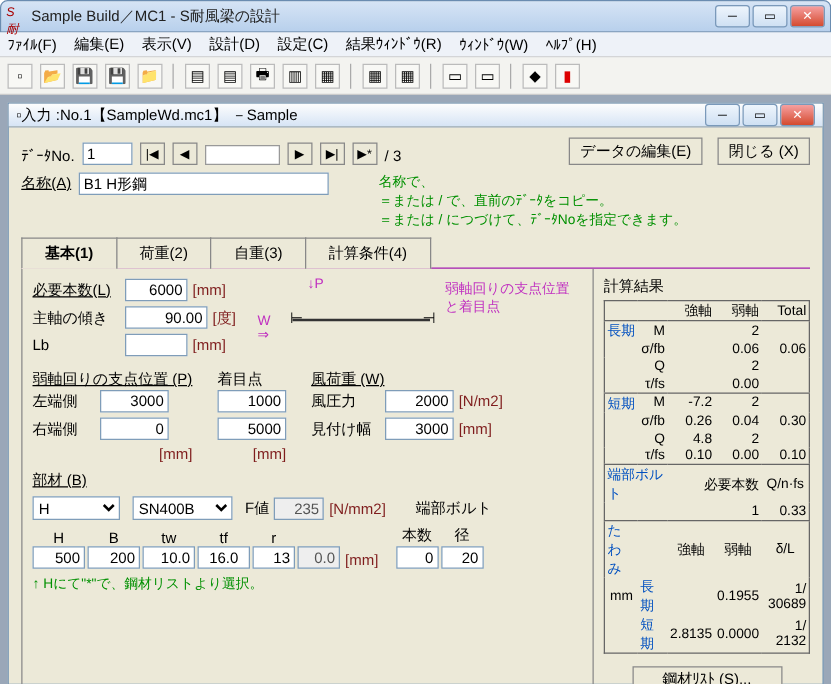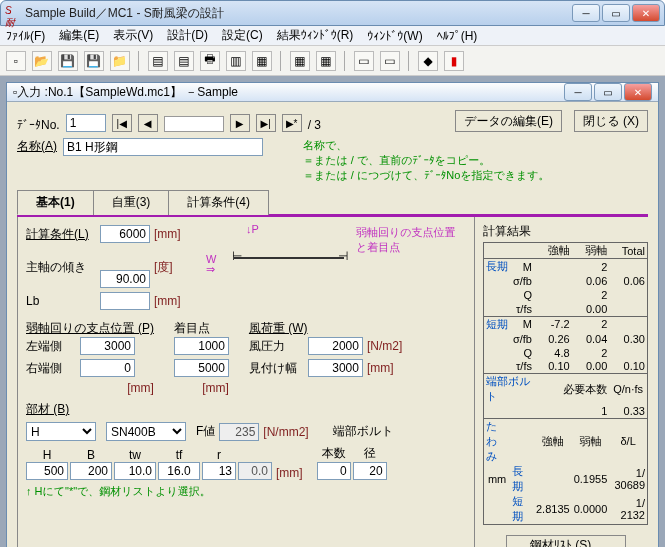--- a/index.html
+++ b/index.html
@@ -20,21 +20,21 @@
 .childtitle .t { flex:1; font-size:12px; }
 .childbody { padding: 8px 10px; flex:1; display:flex; flex-direction:column; }
 .row { display:flex; align-items:flex-end; }
 input.txt { border: 1px solid #7f9db9; background:#fff; height: 18px; padding: 1px 3px; font-size:12px; text-align:right; }
 input.txt.l { text-align:left; }
 .navbtn { width: 20px; height: 18px; border:1px solid #888; background:#ece9d8; font-size:10px; display:flex; align-items:center; justify-content:center; }
 .btn { border:1px solid #888; background:#ece9d8; height: 22px; padding: 0 8px; font-size:12px; }
 .green { color: #009000; }
 .blue { color: #7f1d1d; }
 .magenta { color: #c030c0; }
-.tabstrip { display:flex; border-bottom: 3px solid #a21caf; margin-top: 6px; }
+.tabstrip { display:flex; border-bottom: 1px solid #a21caf; margin-top: 6px; }
 .tab { padding: 3px 18px; border:1px solid #888; border-bottom:none; background:#ece9d8; position:relative; top:1px; margin-right:-1px; }
 .tab.active { background:#ece9d8; border-bottom:1px solid #ece9d8; font-weight:bold; }
 .content { display:flex; gap: 8px; flex:1; }
 .leftpane { flex:1; border:1px solid #888; border-top:none; padding: 8px; }
 .rightpane { width: 178px; padding-top: 6px; }
 .fieldrow { display:flex; align-items:center; margin-bottom: 4px; gap: 4px; }
 .fieldrow label { width: 70px; text-align:left; }
 .diagram { position:relative; border: none; height: 60px; width: 160px; }
 select { border:1px solid #7f9db9; background:#fff; height:19px; font-size:12px; }
 .small { font-size:11px; }
@@ -127,36 +127,37 @@
       </div>
       <div style="margin-left:40px" class="green small">
         <div>名称で、</div>
         <div>＝または / で、直前のﾃﾞｰﾀをコピー。</div>
         <div>＝または / につづけて、ﾃﾞｰﾀNoを指定できます。</div>
       </div>
     </div>
 
     <div class="tabstrip">
       <div class="tab active">基本(1)</div>
+      <div class="tab">荷重(2)</div>
       <div class="tab">自重(3)</div>
       <div class="tab">計算条件(4)</div>
     </div>
 
     <div class="content">
       <div class="leftpane">
         <div style="display:flex">
           <div style="width:170px">
             <div class="fieldrow">
-                  <label class="under">計算条件(L)</label>
+                  <label class="under">必要本数(L)</label>
                   <input class="txt" style="width: 50px;" value="6000">
                   <span class="blue">[mm]</span>
                 </div>
             <div class="fieldrow">
                   <label>主軸の傾き</label>
-                  <input class="txt" style="width: 50px; margin-top: 23px;" value="90.00">
+                  <input class="txt" style="width: 66px;" value="90.00">
                   <span class="blue">[度]</span>
                 </div>
             <div class="fieldrow">
                   <label>Lb</label>
                   <input class="txt" style="width: 50px;" value="">
                   <span class="blue">[mm]</span>
                 </div>
           </div>
           <div class="diagram">
             <div class="magenta small" style="position:absolute; top:-2px; left:50px">↓P</div>

